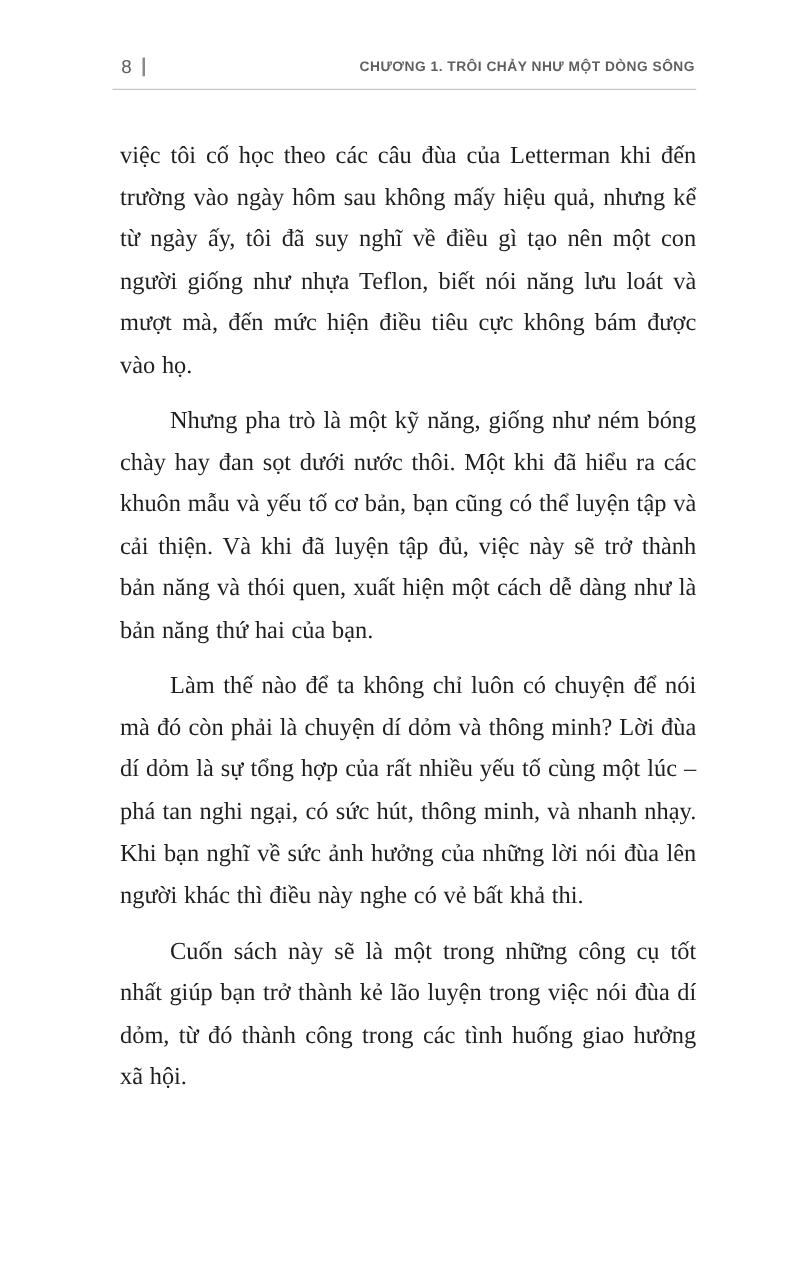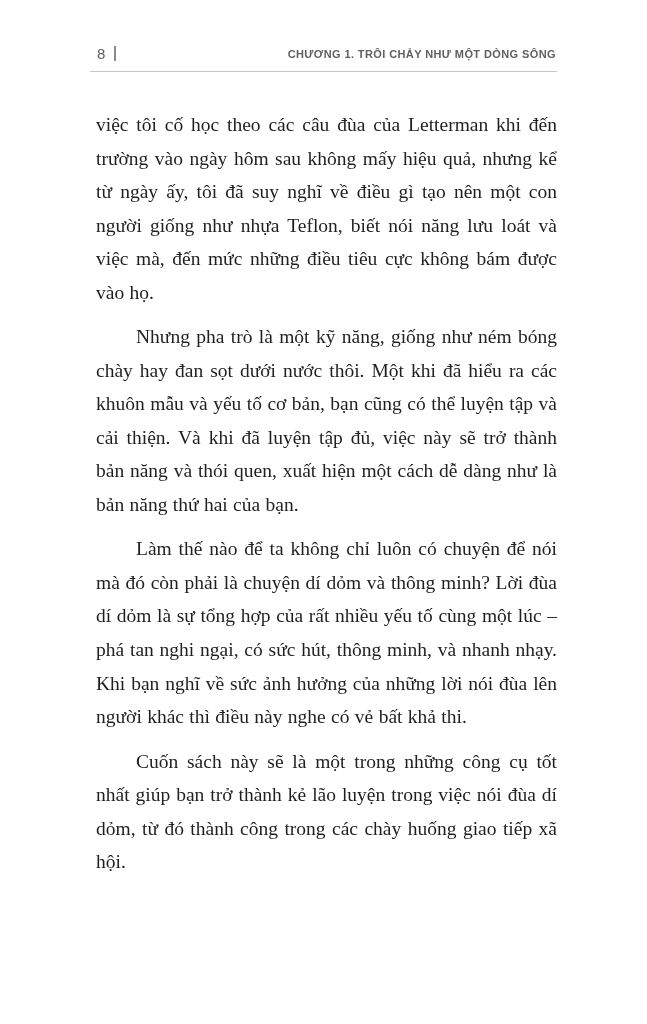--- a/index.html
+++ b/index.html
@@ -78,19 +78,19 @@
     <div class="page-number-group">
       <span class="page-number">8</span>
       <span class="page-number-divider"></span>
     </div>
     <div class="chapter-title">CHƯƠNG 1. TRÔI CHẢY NHƯ MỘT DÒNG SÔNG</div>
   </header>
 
   <hr class="header-rule">
 
   <main class="page-body">
-    <p class="para no-indent">việc tôi cố học theo các câu đùa của Letterman khi đến trường vào ngày hôm sau không mấy hiệu quả, nhưng kể từ ngày ấy, tôi đã suy nghĩ về điều gì tạo nên một con người giống như nhựa Teflon, biết nói năng lưu loát và việc mà, đến mức những điều tiêu cực không bám được vào họ.</p>
+    <p class="para no-indent">việc tôi cố học theo các câu đùa của Letterman khi đến trường vào ngày hôm sau không mấy hiệu quả, nhưng kể từ ngày ấy, tôi đã suy nghĩ về điều gì tạo nên một con người giống như nhựa Teflon, biết nói năng lưu loát và mượt mà, đến mức hiện điều tiêu cực không bám được vào họ.</p>
     <p class="para">Nhưng pha trò là một kỹ năng, giống như ném bóng chày hay đan sọt dưới nước thôi. Một khi đã hiểu ra các khuôn mẫu và yếu tố cơ bản, bạn cũng có thể luyện tập và cải thiện. Và khi đã luyện tập đủ, việc này sẽ trở thành bản năng và thói quen, xuất hiện một cách dễ dàng như là bản năng thứ hai của bạn.</p>
     <p class="para">Làm thế nào để ta không chỉ luôn có chuyện để nói mà đó còn phải là chuyện dí dỏm và thông minh? Lời đùa dí dỏm là sự tổng hợp của rất nhiều yếu tố cùng một lúc – phá tan nghi ngại, có sức hút, thông minh, và nhanh nhạy. Khi bạn nghĩ về sức ảnh hưởng của những lời nói đùa lên người khác thì điều này nghe có vẻ bất khả thi.</p>
-    <p class="para">Cuốn sách này sẽ là một trong những công cụ tốt nhất giúp bạn trở thành kẻ lão luyện trong việc nói đùa dí dỏm, từ đó thành công trong các chày huống giao tiếp xã hội.</p>
+    <p class="para">Cuốn sách này sẽ là một trong những công cụ tốt nhất giúp bạn trở thành kẻ lão luyện trong việc nói đùa dí dỏm, từ đó thành công trong các tình huống giao hưởng xã hội.</p>
   </main>
 
 </div>
 
 </body></html>

